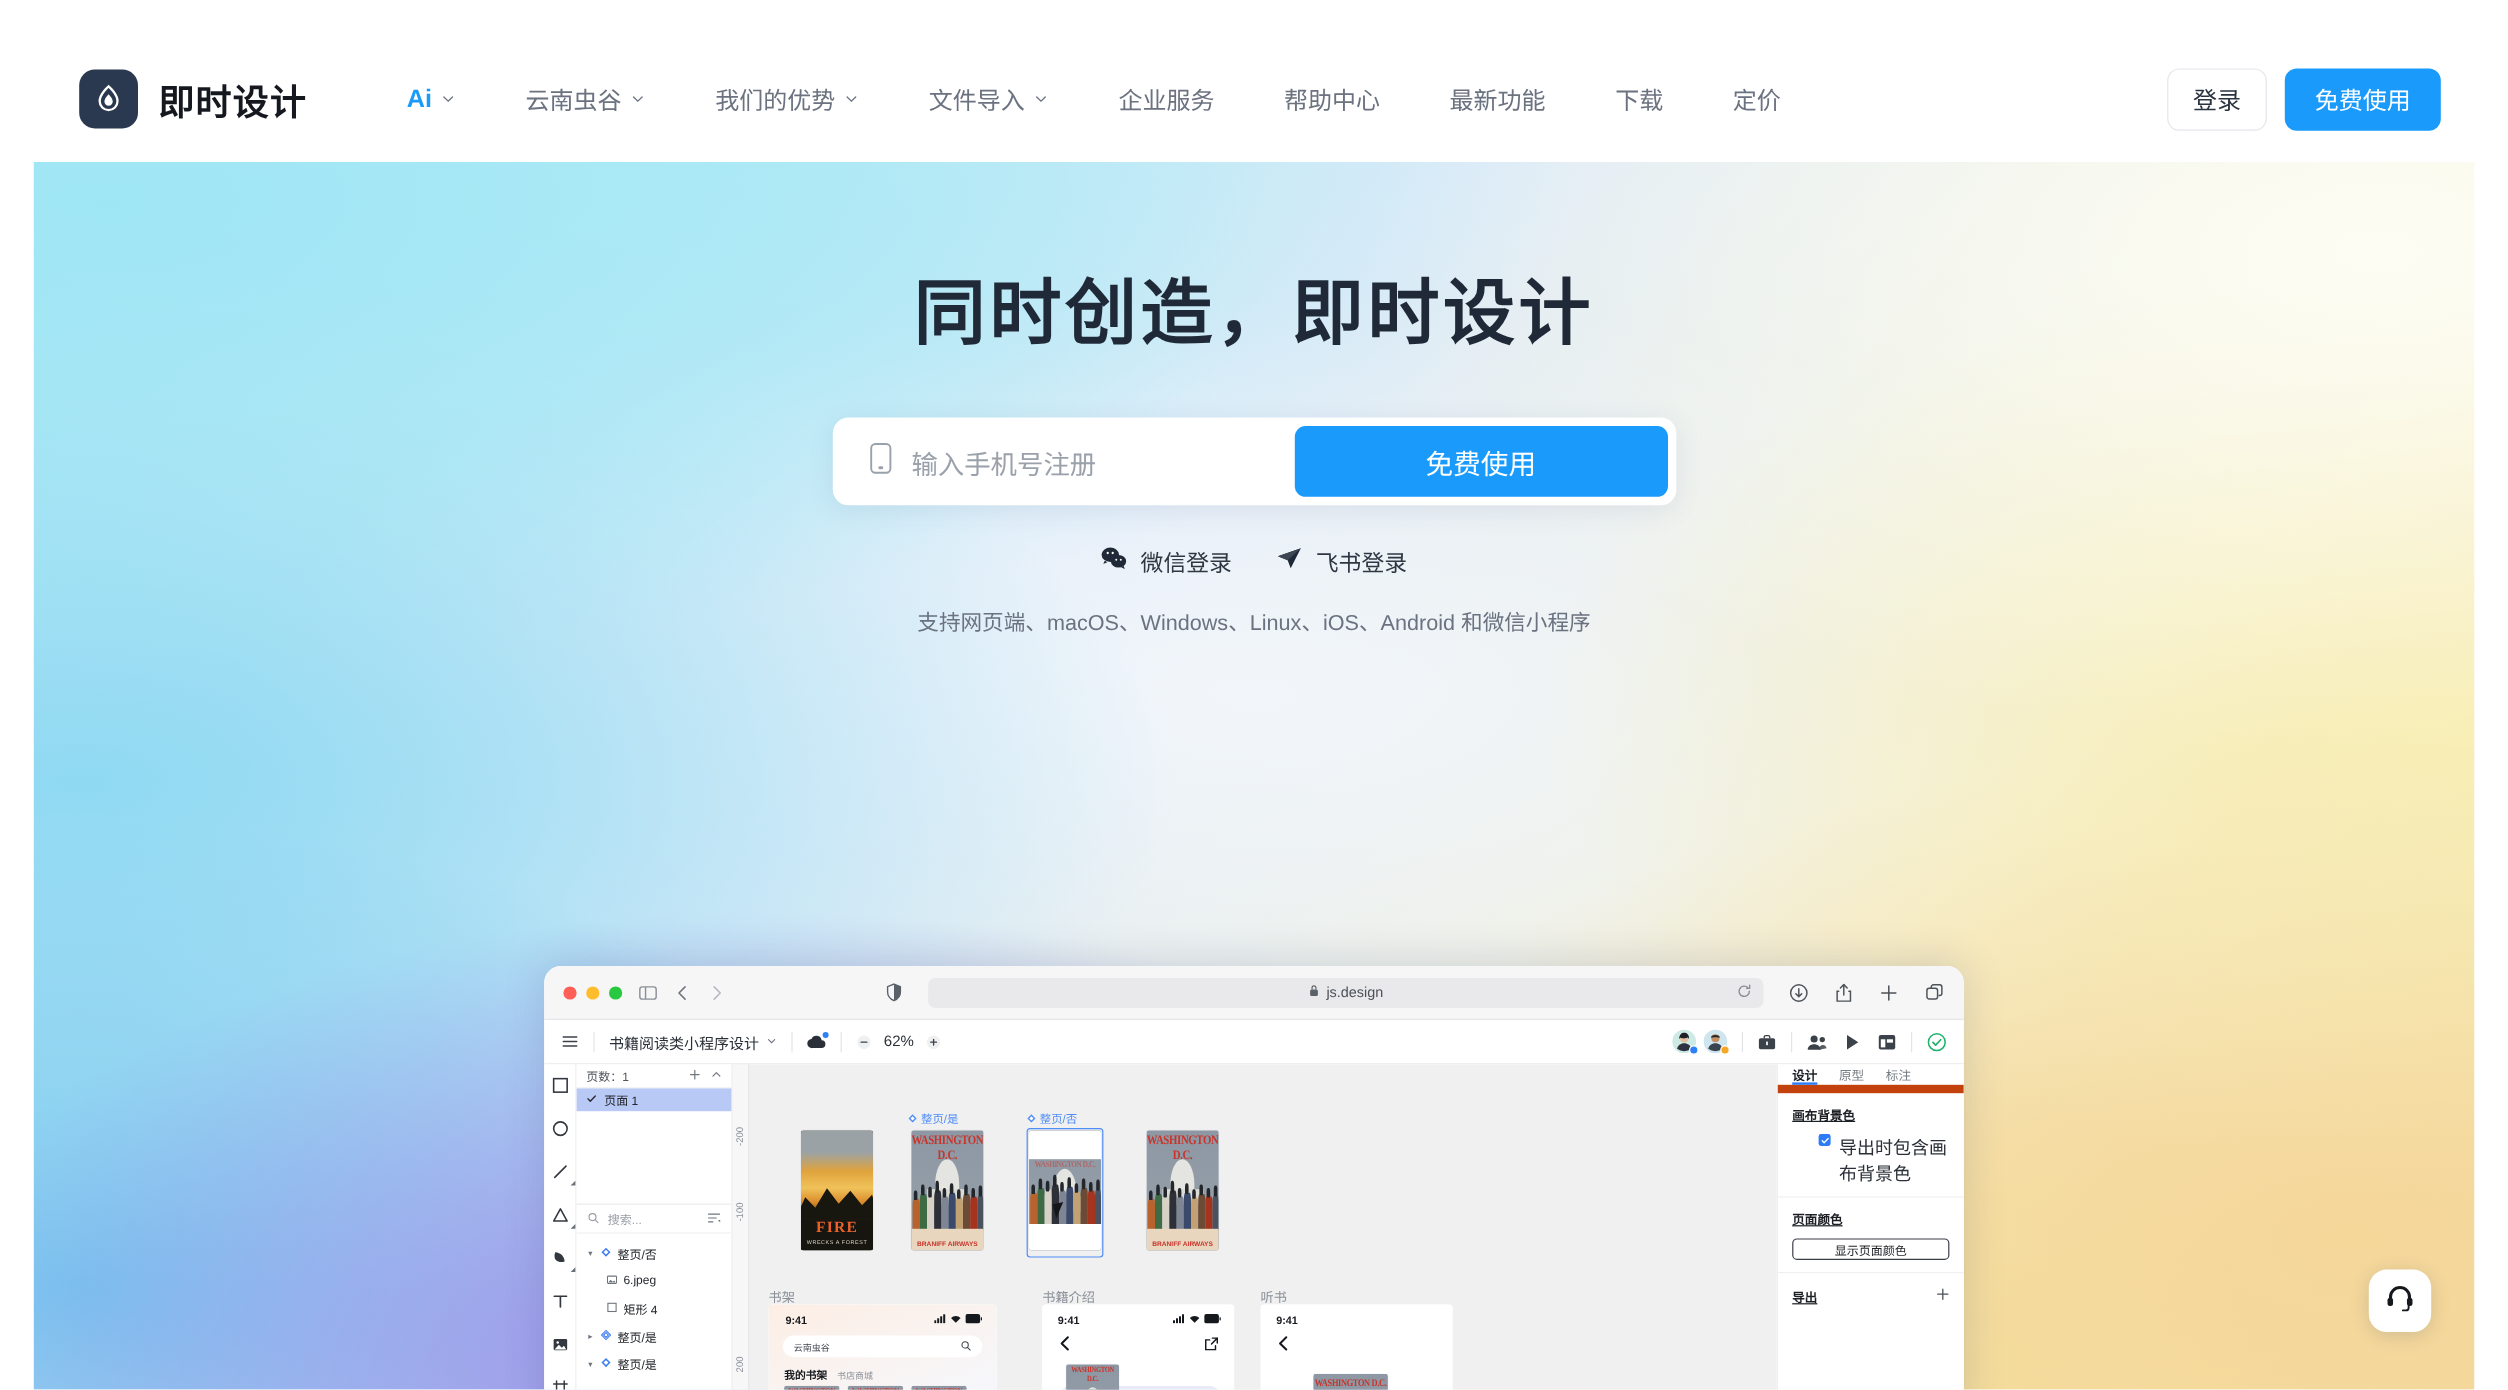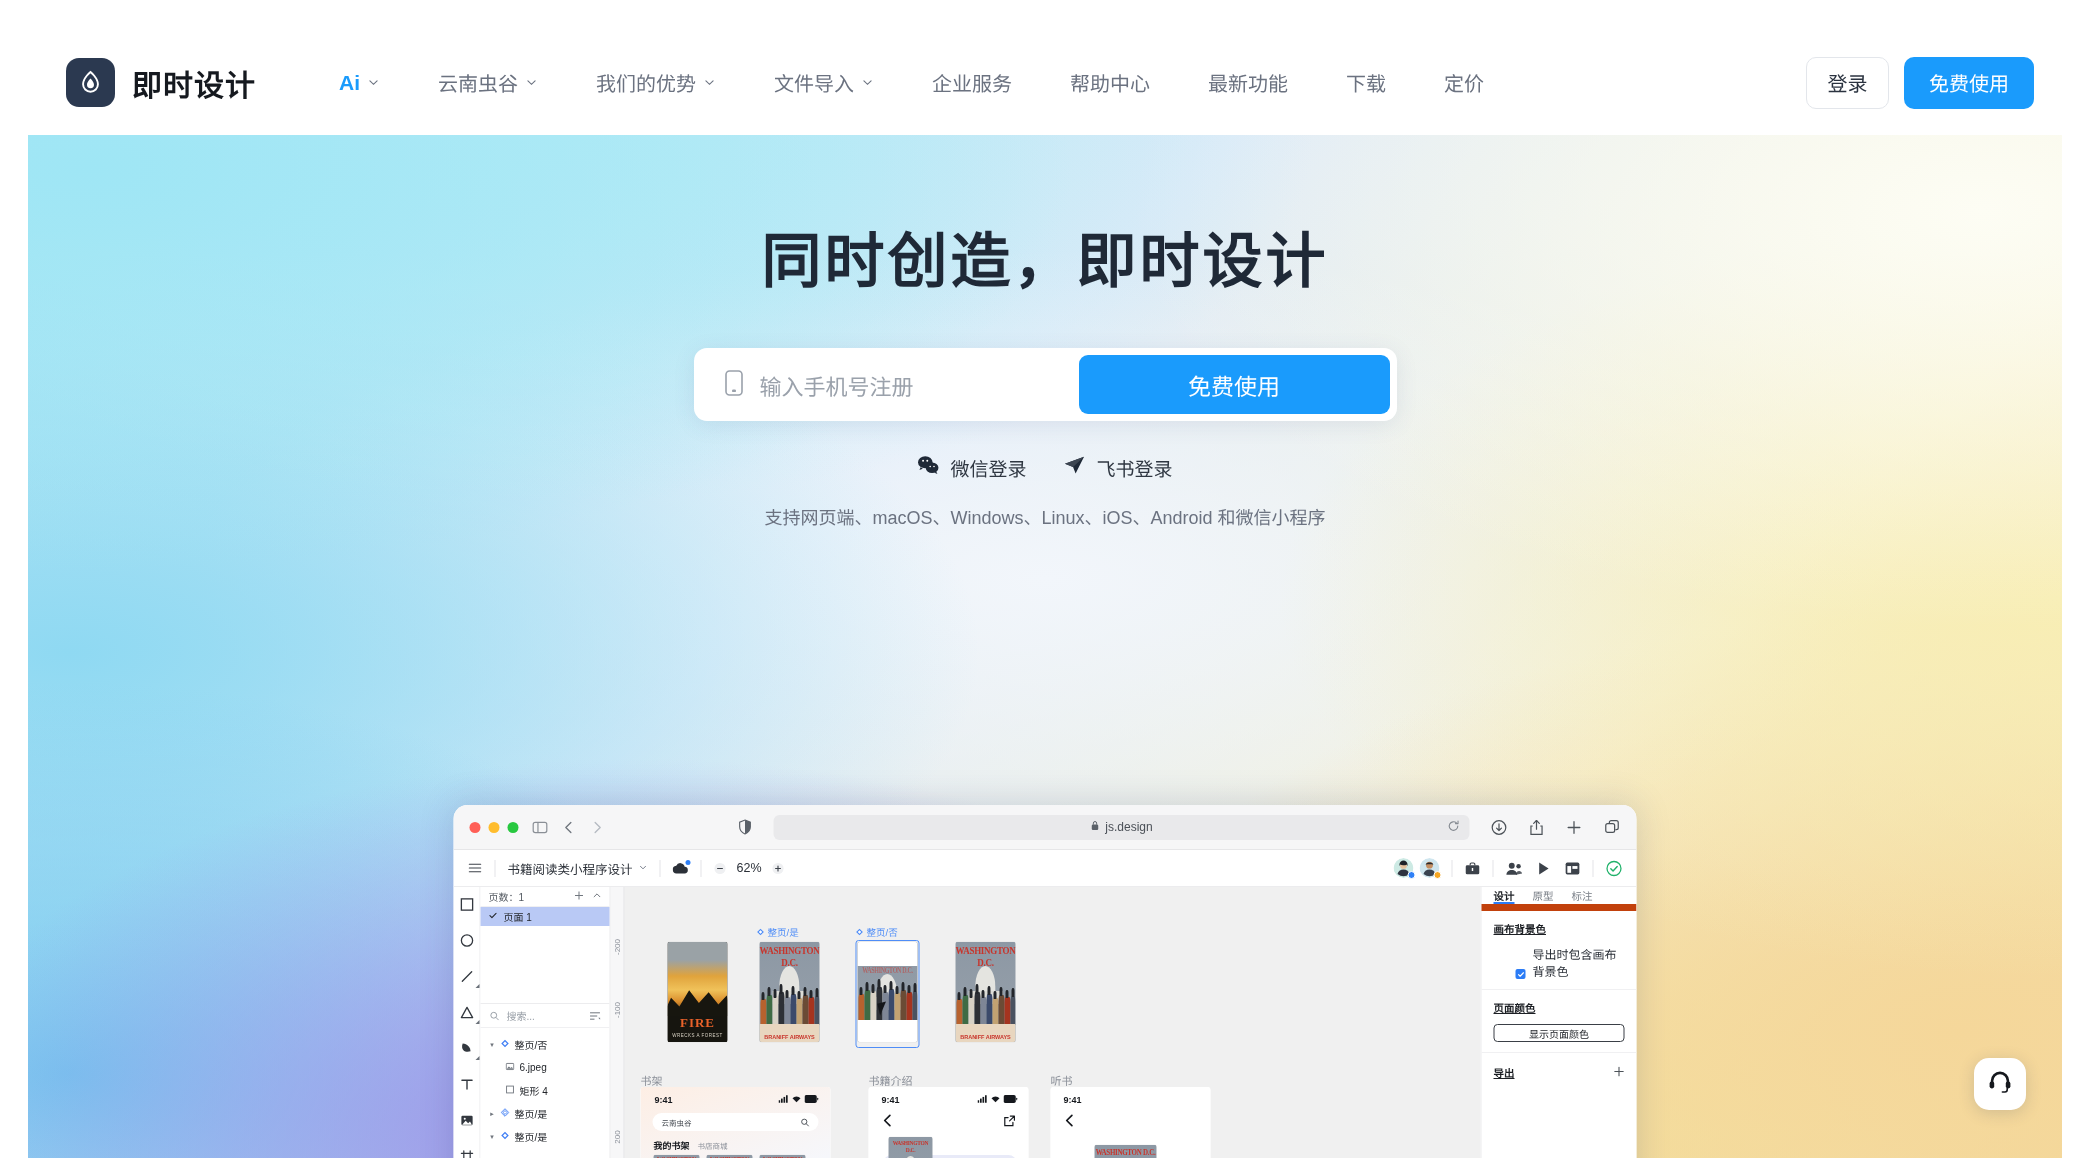--- a/index.html
+++ b/index.html
@@ -183,21 +183,21 @@
   .props{
     width:156px;border-left:1px solid #ececee;background:#fff;flex:none;
     display:flex;flex-direction:column;
   }
   .ptabs{height:24px;display:flex;align-items:center;gap:18px;padding:0 12px;border-bottom:7px solid #c2410c;}
   .ptab{font-size:10.5px;color:#777d85;height:100%;display:flex;align-items:center;position:relative;cursor:pointer;}
   .ptab.active{color:#1c1f24;font-weight:700;}
   .ptab.active:after{content:"";position:absolute;left:0;right:0;bottom:0;height:2px;background:#2b7cf6;}
   .psec{padding:10px 12px;border-bottom:1px solid #f0f0f2;}
   .psec h4{font-size:10.5px;color:#1c1f24;font-weight:700;margin-bottom:9px;text-decoration:underline;}
-  .chk-row{display:flex;align-items:flex-end;gap:7px;font-size:12px;color:#2b3038;padding-left:22px;}
+  .chk-row{display:flex;align-items:flex-start;gap:7px;font-size:15px;color:#2b3038;padding-left:22px;}
   .chk{width:10px;height:10px;border-radius:2px;background:#2b7cf6;display:flex;align-items:center;justify-content:center;flex:none;}
   .pbtn{height:18px;border:1px solid #3a3f46;border-radius:4px;display:flex;align-items:center;justify-content:center;font-size:10px;color:#1c1f24;cursor:pointer;}
   .psec.row{display:flex;align-items:center;justify-content:space-between;}
 
   
   .wdc{position:relative;width:100%;height:100%;background:#8c97a3;}
   .wdc .sky{position:absolute;inset:0;background:linear-gradient(#8d98a4,#97a1ab);}
   .wdc .ttl{position:absolute;top:4%;left:0;right:0;text-align:center;
     font-size:9px;font-weight:700;color:#c8342b;letter-spacing:-.3px;
     font-family:"Liberation Serif",serif;transform:scaleY(1.2);}

